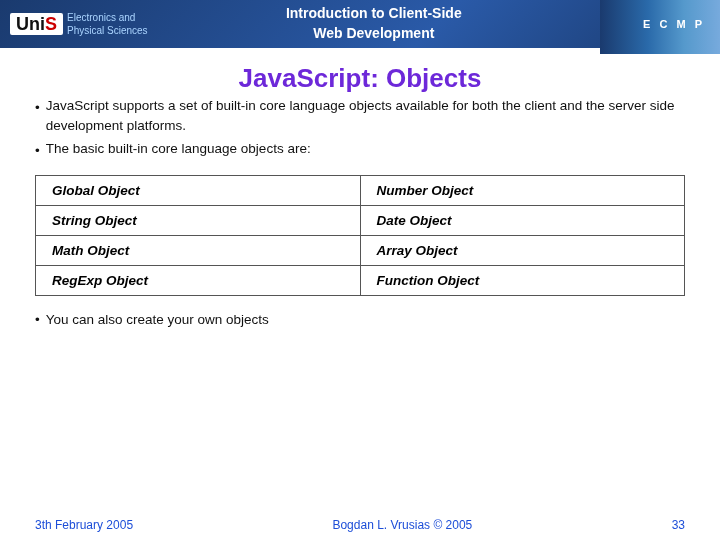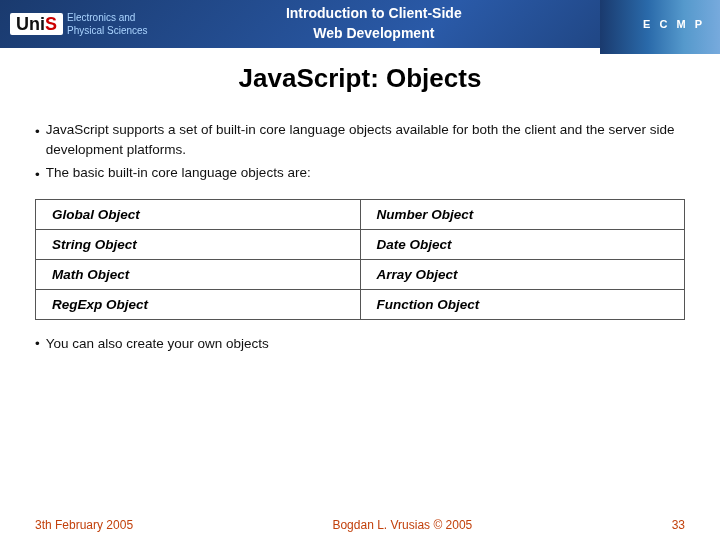--- a/index.html
+++ b/index.html
@@ -86,22 +86,22 @@
 
     
     .main {
       padding: 15px 35px 10px 35px;
     }
 
     .page-title {
       text-align: center;
       font-size: 26px;
       font-weight: bold;
-      margin-bottom: 26px;
-      color: #000000;
+      margin-bottom: 2px;
+      color: #6d28d9;
       font-style: normal;
     }
 
     .bullets {
       margin-bottom: 14px;
       font-size: 13.5px;
       color: #111;
     }
 
     .bullet-item {
@@ -135,21 +135,21 @@
     
     .footer {
       position: absolute;
       bottom: 8px;
       left: 0;
       right: 0;
       display: flex;
       justify-content: space-between;
       padding: 0 35px;
       font-size: 12px;
-      color: #c2410c;
+      color: #1d4ed8;
     }
 
     .bullet-after {
       font-size: 13.5px;
       color: #111;
       display: flex;
       gap: 6px;
       margin-bottom: 4px;
       line-height: 1.45;
     }

